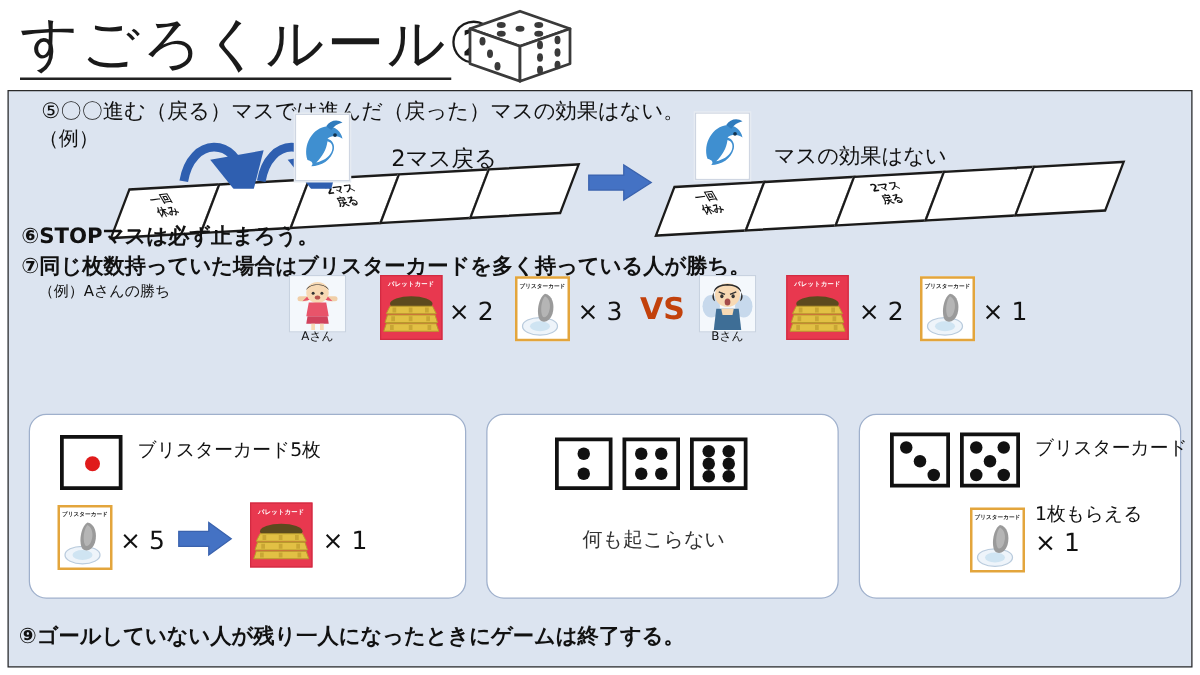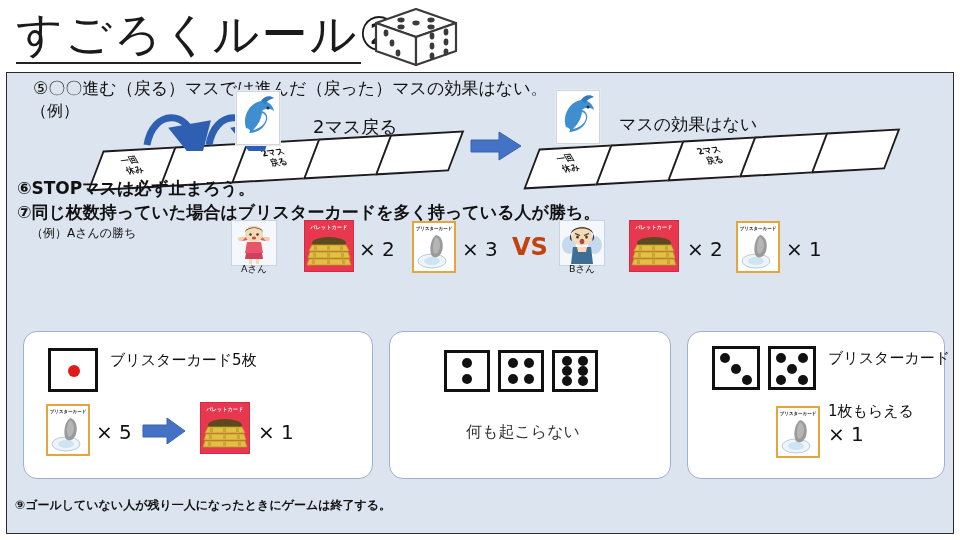--- a/index.html
+++ b/index.html
@@ -29,21 +29,21 @@
   .rule{
     position:absolute;color:#111;white-space:nowrap;
     font-family:"DejaVu Sans","Liberation Sans",sans-serif;
   }
   .r5{left:26px;top:4px;font-size:17px;}
   .rex1{left:24px;top:28px;font-size:16px;}
   .r6{left:10px;top:104px;font-size:17px;font-weight:bold;}
   .r7{left:10px;top:128px;font-size:17px;font-weight:bold;}
   .rex2{left:24px;top:152px;font-size:12px;}
   .r8{left:8px;top:222px;font-size:16px;font-weight:bold;letter-spacing:-0.4px;}
-  .r9{left:8px;top:424px;font-size:12px;font-weight:bold;}
+  .r9{left:8px;top:424px;font-size:17px;font-weight:bold;}
 
   .lbl-backtwo{position:absolute;left:306px;top:42px;font-size:18px;color:#111;
     font-family:"DejaVu Sans","Liberation Sans",sans-serif;white-space:nowrap;}
   .lbl-norest{position:absolute;left:612px;top:40px;font-size:17px;color:#111;
     font-family:"DejaVu Sans","Liberation Sans",sans-serif;white-space:nowrap;}
 
   
   .board{position:absolute;height:46px;}
   .cell{
     position:absolute;top:0;width:74px;height:40px;background:#fff;

